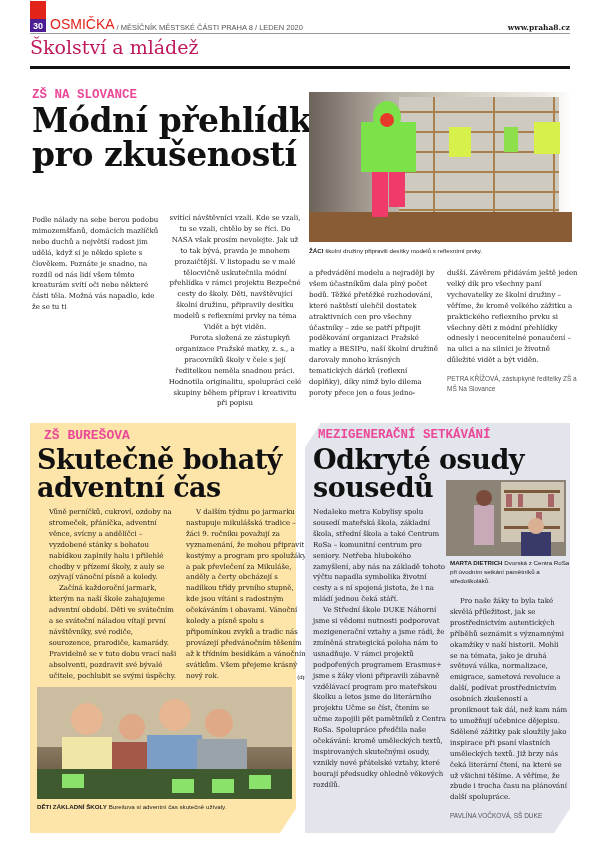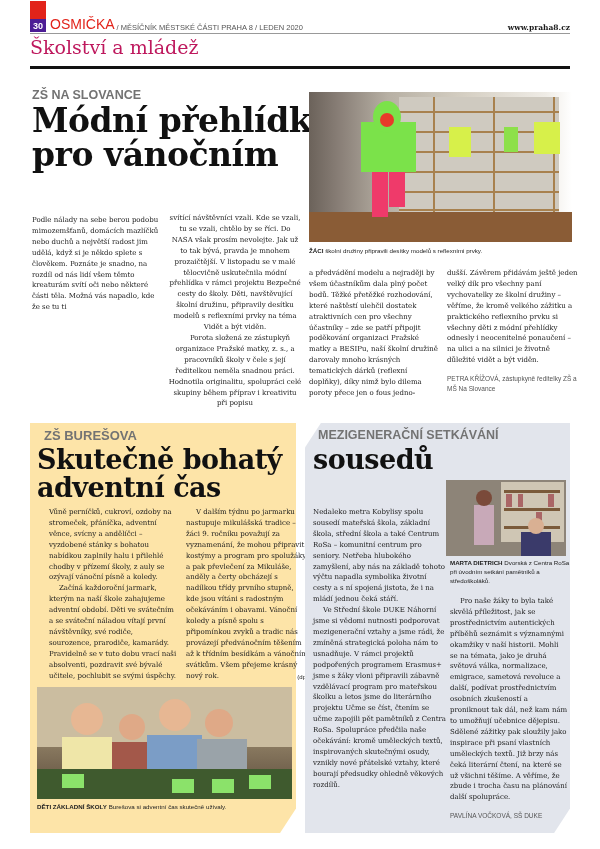--- a/index.html
+++ b/index.html
@@ -7,21 +7,21 @@
   .abs { position: absolute; }
   .hdr { left: 30px; top: 18px; width: 540px; height: 14px; font-family: "Liberation Sans", sans-serif; font-size: 7.5px; display: flex; align-items: flex-end; }
   .pgnum { background: #4c1d95; color: #fff; font-weight: bold; font-size: 9px; padding: 2px 3px 1px; margin-right: 4px; position: relative; top: 0; }
   .pgnum::before { content: ""; position: absolute; left: 0; right: 0; top: -18px; height: 18px; background: #e2231a; }
   .brand { color: #e2231a; font-weight: normal; font-size: 14px; }
   .hdr .mid { color: #555; margin-left: 2px; }
   .hdr .url { margin-left: auto; font-weight: bold; font-family: "DejaVu Serif", serif; font-size: 7.5px; }
   .hr1 { left: 30px; top: 33px; width: 540px; height: 1px; background: #999; }
   .section { left: 30px; top: 36px; font-family: "DejaVu Serif", serif; font-size: 19px; color: #be185d; }
   .hr2 { left: 30px; top: 66px; width: 540px; height: 3px; background: #111; }
-  .kicker { font-family: Liberation Sans, sans-serif; font-weight: bold; color: #737373; font-size: 12.5px; text-align: right; }
+  .kicker { font-family: Liberation Mono, monospace; font-weight: bold; color: #ec4899; font-size: 12.5px; text-align: right; }
   .headline { font-family: "DejaVu Serif", serif; font-weight: bold; color: #111; line-height: 1.02; letter-spacing: -0.5px; }
   .col { font-size: 7px; line-height: 10.9px; text-align: left; }
   .col p { margin: 0; }
   .col .ind { text-indent: 10px; }
   .lead { font-weight: bold; font-size: 7.6px; line-height: 11px; }
   .caption { font-family: "Liberation Sans", sans-serif; font-size: 6.2px; color: #222; }
   .caption b { font-weight: bold; }
   .author { font-family: "Liberation Sans", sans-serif; font-size: 6.5px; color: #555; line-height: 10px; }
   .yellow { left: 30px; top: 423px; width: 266px; height: 410px; background: #fde4a8; clip-path: polygon(0 0,100% 0,100% 94%,94% 100%,0 100%); }
   .grey { left: 305px; top: 423px; width: 265px; height: 410px; background: #e2e5ec; clip-path: polygon(6% 0,100% 0,100% 94%,94% 100%,0 100%,0 6%); }
@@ -36,21 +36,21 @@
   <span class="mid"> / MĚSÍČNÍK MĚSTSKÉ ČÁSTI PRAHA 8 / LEDEN 2020</span>
   <span class="url">www.praha8.cz</span>
 </div>
 <div class="abs hr1"></div>
 <div class="abs section">Školství a mládež</div>
 <div class="abs hr2"></div>
 
 <div class="abs kicker" style="left:32px;top:88px;">ZŠ NA SLOVANCE</div>
 <div class="abs headline" style="left:32px;top:104px;font-size:33px;">
   <div>Módní přehlídky</div>
-  <div>pro vánočním</div>
+  <div>pro zkušeností</div>
 </div>
 <div class="abs photo" style="left:309px;top:92px;width:263px;height:150px;background:linear-gradient(90deg,#6b625a 0%,#8a8078 12%,#b7b0a4 30%,#d6d0c4 60%,#efece6 90%,#fff 100%);">
   <svg width="263" height="150" viewBox="0 0 263 150">
     <rect x="90" y="5" width="160" height="125" fill="#cfcac0"></rect>
     <g stroke="#a8814e" stroke-width="2">
       <line x1="125" y1="5" x2="125" y2="130"></line>
         <line x1="185" y1="5" x2="185" y2="130"></line>
         <line x1="245" y1="5" x2="245" y2="135"></line>
       <line x1="90" y1="20" x2="250" y2="20"></line>
         <line x1="90" y1="40" x2="250" y2="40"></line>
@@ -121,20 +121,21 @@
       <rect x="212" y="88" width="22" height="14" fill="#8be26a"></rect>
   </svg>
 </div>
 <div class="abs caption" style="left:37px;top:803px;width:260px;">
   <b>DĚTI ZÁKLADNÍ ŠKOLY</b><span> Burešova si adventní čas skutečně užívaly.</span>
 </div>
 
 <div class="abs grey"></div>
 <div class="abs kicker" style="left:318px;top:428px;font-size:12.5px;">MEZIGENERAČNÍ SETKÁVÁNÍ</div>
 <div class="abs headline" style="left:313px;top:446px;font-size:27px;">
+  <div>Odkryté osudy</div>
   <div>sousedů</div>
 </div>
 <div class="abs col" style="left:313px;top:507px;width:134px;">
   <p>Nedaleko metra Kobylisy spolu sousedí mateřská škola, základní škola, střední škola a také Centrum RoSa – komunitní centrum pro seniory. Netřeba hlubokého zamyšlení, aby nás na základě tohoto výčtu napadla symbolika životní cesty a s ní spojená jistota, že i na mládí jednou čeká stáří.</p>
   <p class="ind">Ve Střední škole DUKE Náhorní jsme si vědomi nutnosti podporovat mezigenerační vztahy a jsme rádi, že zmíněná strategická poloha nám to usnadňuje. V rámci projektů podpořených programem Erasmus+ jsme s žáky vloni připravili zábavně vzdělávací program pro mateřskou školku a letos jsme do literárního projektu Učme se číst, čtením se učme zapojili pět pamětníků z Centra RoSa. Spolupráce předčila naše očekávání: kromě uměleckých textů, inspirovaných skutečnými osudy, vznikly nové přátelské vztahy, které bourají předsudky ohledně věkových rozdílů.</p>
 </div>
 <div class="abs photo" style="left:446px;top:480px;width:120px;height:76px;background:#b9b3a6;">
   <svg width="120" height="76" viewBox="0 0 120 76">
     <rect x="0" y="0" width="120" height="76" fill="#8d8478"></rect>
     <rect x="55" y="2" width="63" height="60" fill="#cfc6b4"></rect>

